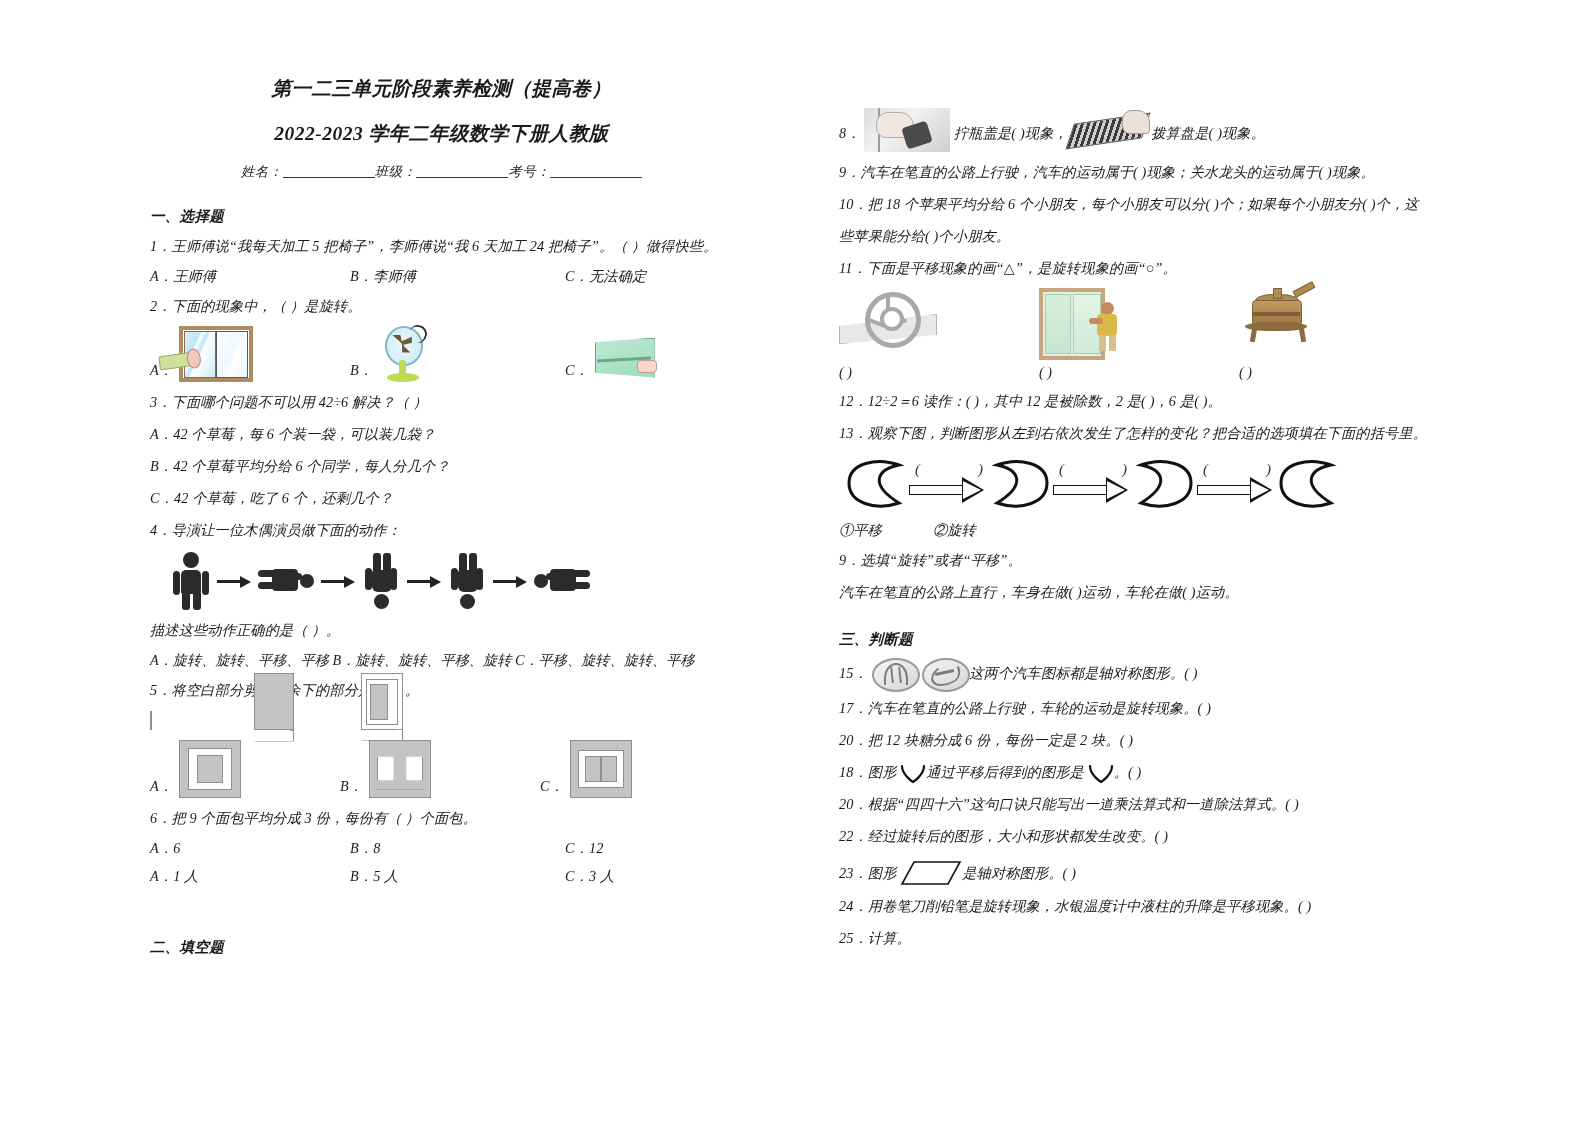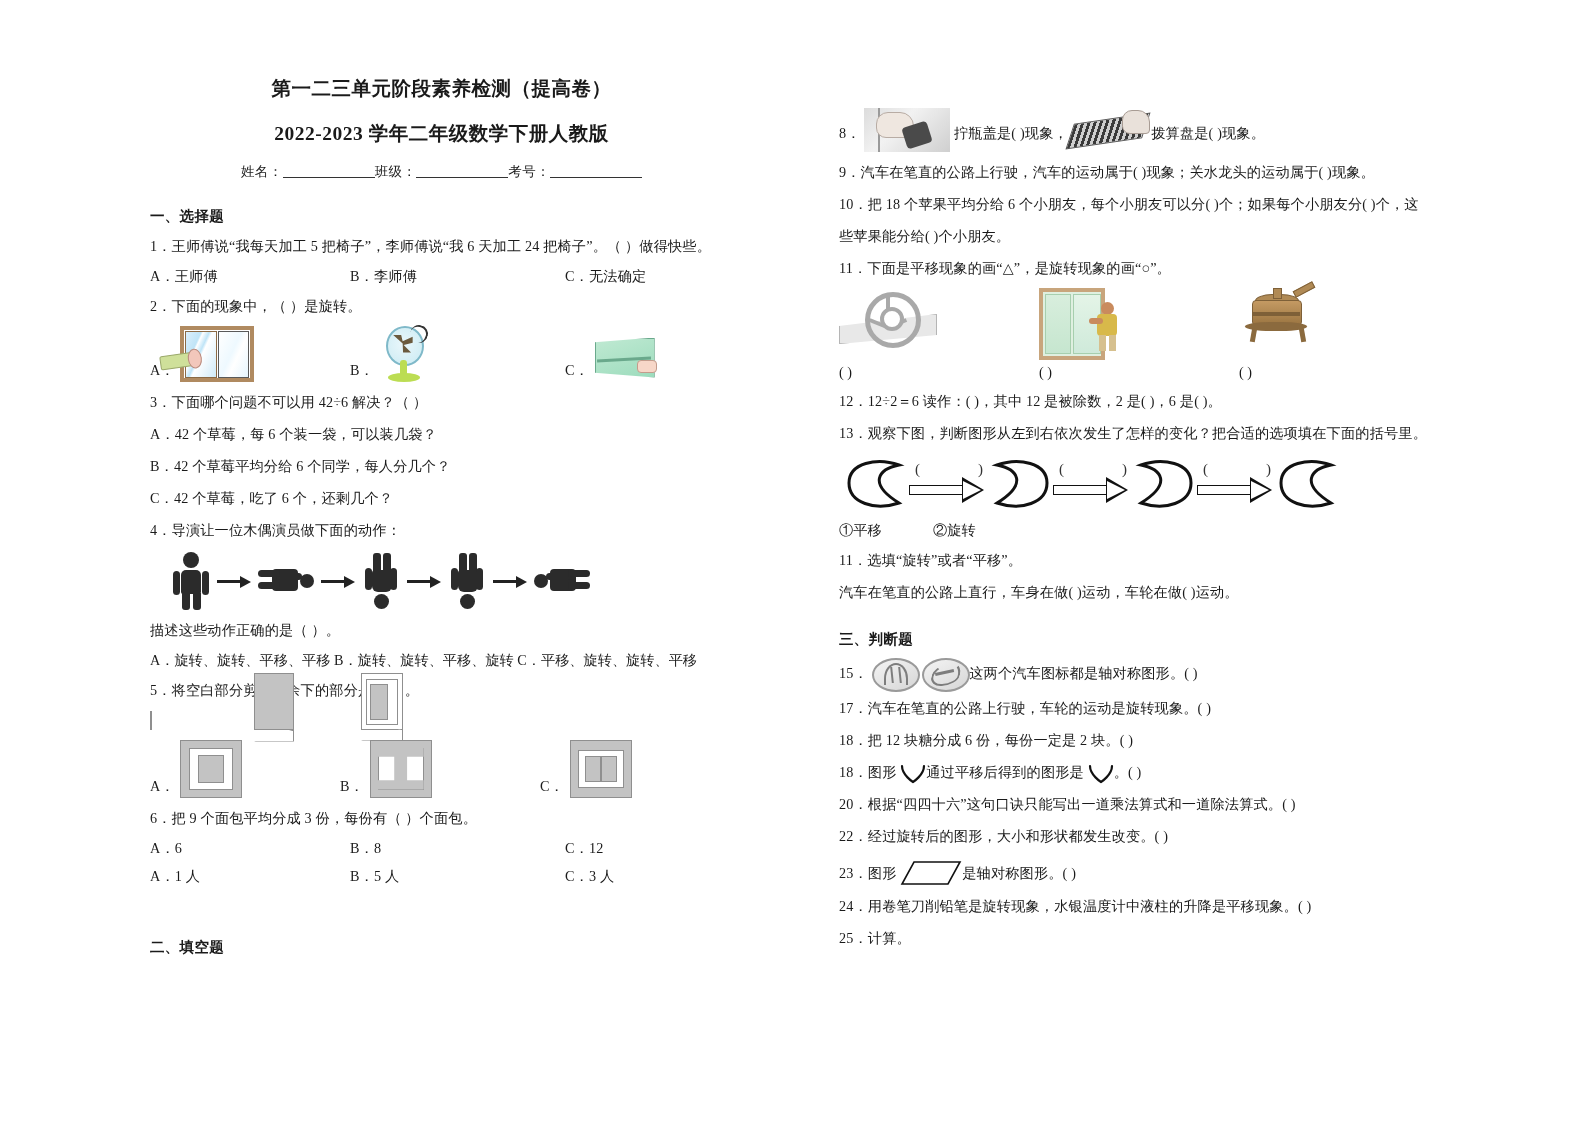--- a/index.html
+++ b/index.html
@@ -18,20 +18,21 @@
   .page {
     width: 1587px;
     height: 1122px;
     display: flex;
     position: relative;
     box-sizing: border-box;
   }
   .col {
     box-sizing: border-box;
     position: relative;
+    font-style: italic;
   }
   .col-left  { width: 793px; padding: 62px 60px 0 150px; }
   .col-right { width: 794px; padding: 62px 70px 0 46px; }
 
   .doc-title {
     text-align: center;
     font-weight: bold;
     font-size: 19.5px;
     letter-spacing: 0.5px;
     margin: 12px 0 0 0;
@@ -594,21 +595,21 @@
         <svg width="58" height="56" viewBox="0 0 58 56">
           <path d="M2 28 C2 8, 30 2, 52 10 C32 14, 20 28, 52 48 C28 56, 2 48, 2 28 Z" fill="none" stroke="#111" stroke-width="3"></path>
         </svg>
       </span>
     </div>
     <div class="opt12">
       <span>①平移</span>
       <span>②旋转</span>
     </div>
 
-    <div class="q">11．选填“旋转”或者“平移”。</div>
+    <div class="q">9．选填“旋转”或者“平移”。</div>
     <div class="q">汽车在笔直的公路上直行，车身在做(           )运动，车轮在做(           )运动。</div>
 
     <div class="sec-head">三、判断题</div>
 
     <div class="q">
       <span>15．</span>
       <span class="logo-row">
         <span class="logo logo-a">
           <span class="oval"></span>
             <span class="mark"></span>
@@ -617,21 +618,21 @@
         <span class="logo logo-h">
           <span class="oval"></span>
             <span class="mark"></span>
             <span class="bar"></span>
         </span>
       </span>
       <span>这两个汽车图标都是轴对称图形。(              )</span>
     </div>
 
     <div class="q">17．汽车在笔直的公路上行驶，车轮的运动是旋转现象。(            )</div>
-    <div class="q">18．把 12 块糖分成 6 份，每份一定是 2 块。(            )</div>
+    <div class="q">20．把 12 块糖分成 6 份，每份一定是 2 块。(            )</div>
 
     <div class="q">
       <span>18．</span><span>图形</span>
       <span class="heart">
         <svg width="26" height="22" viewBox="0 0 26 22">
             <path d="M2 4 C2 13, 13 20, 13 20 C13 20, 24 13, 24 4" fill="none" stroke="#111" stroke-width="2.2" stroke-linecap="round"></path>
           </svg>
       </span><span>通过平移后得到的图形是</span>
       <span class="heart">
         <svg width="26" height="22" viewBox="0 0 26 22">

